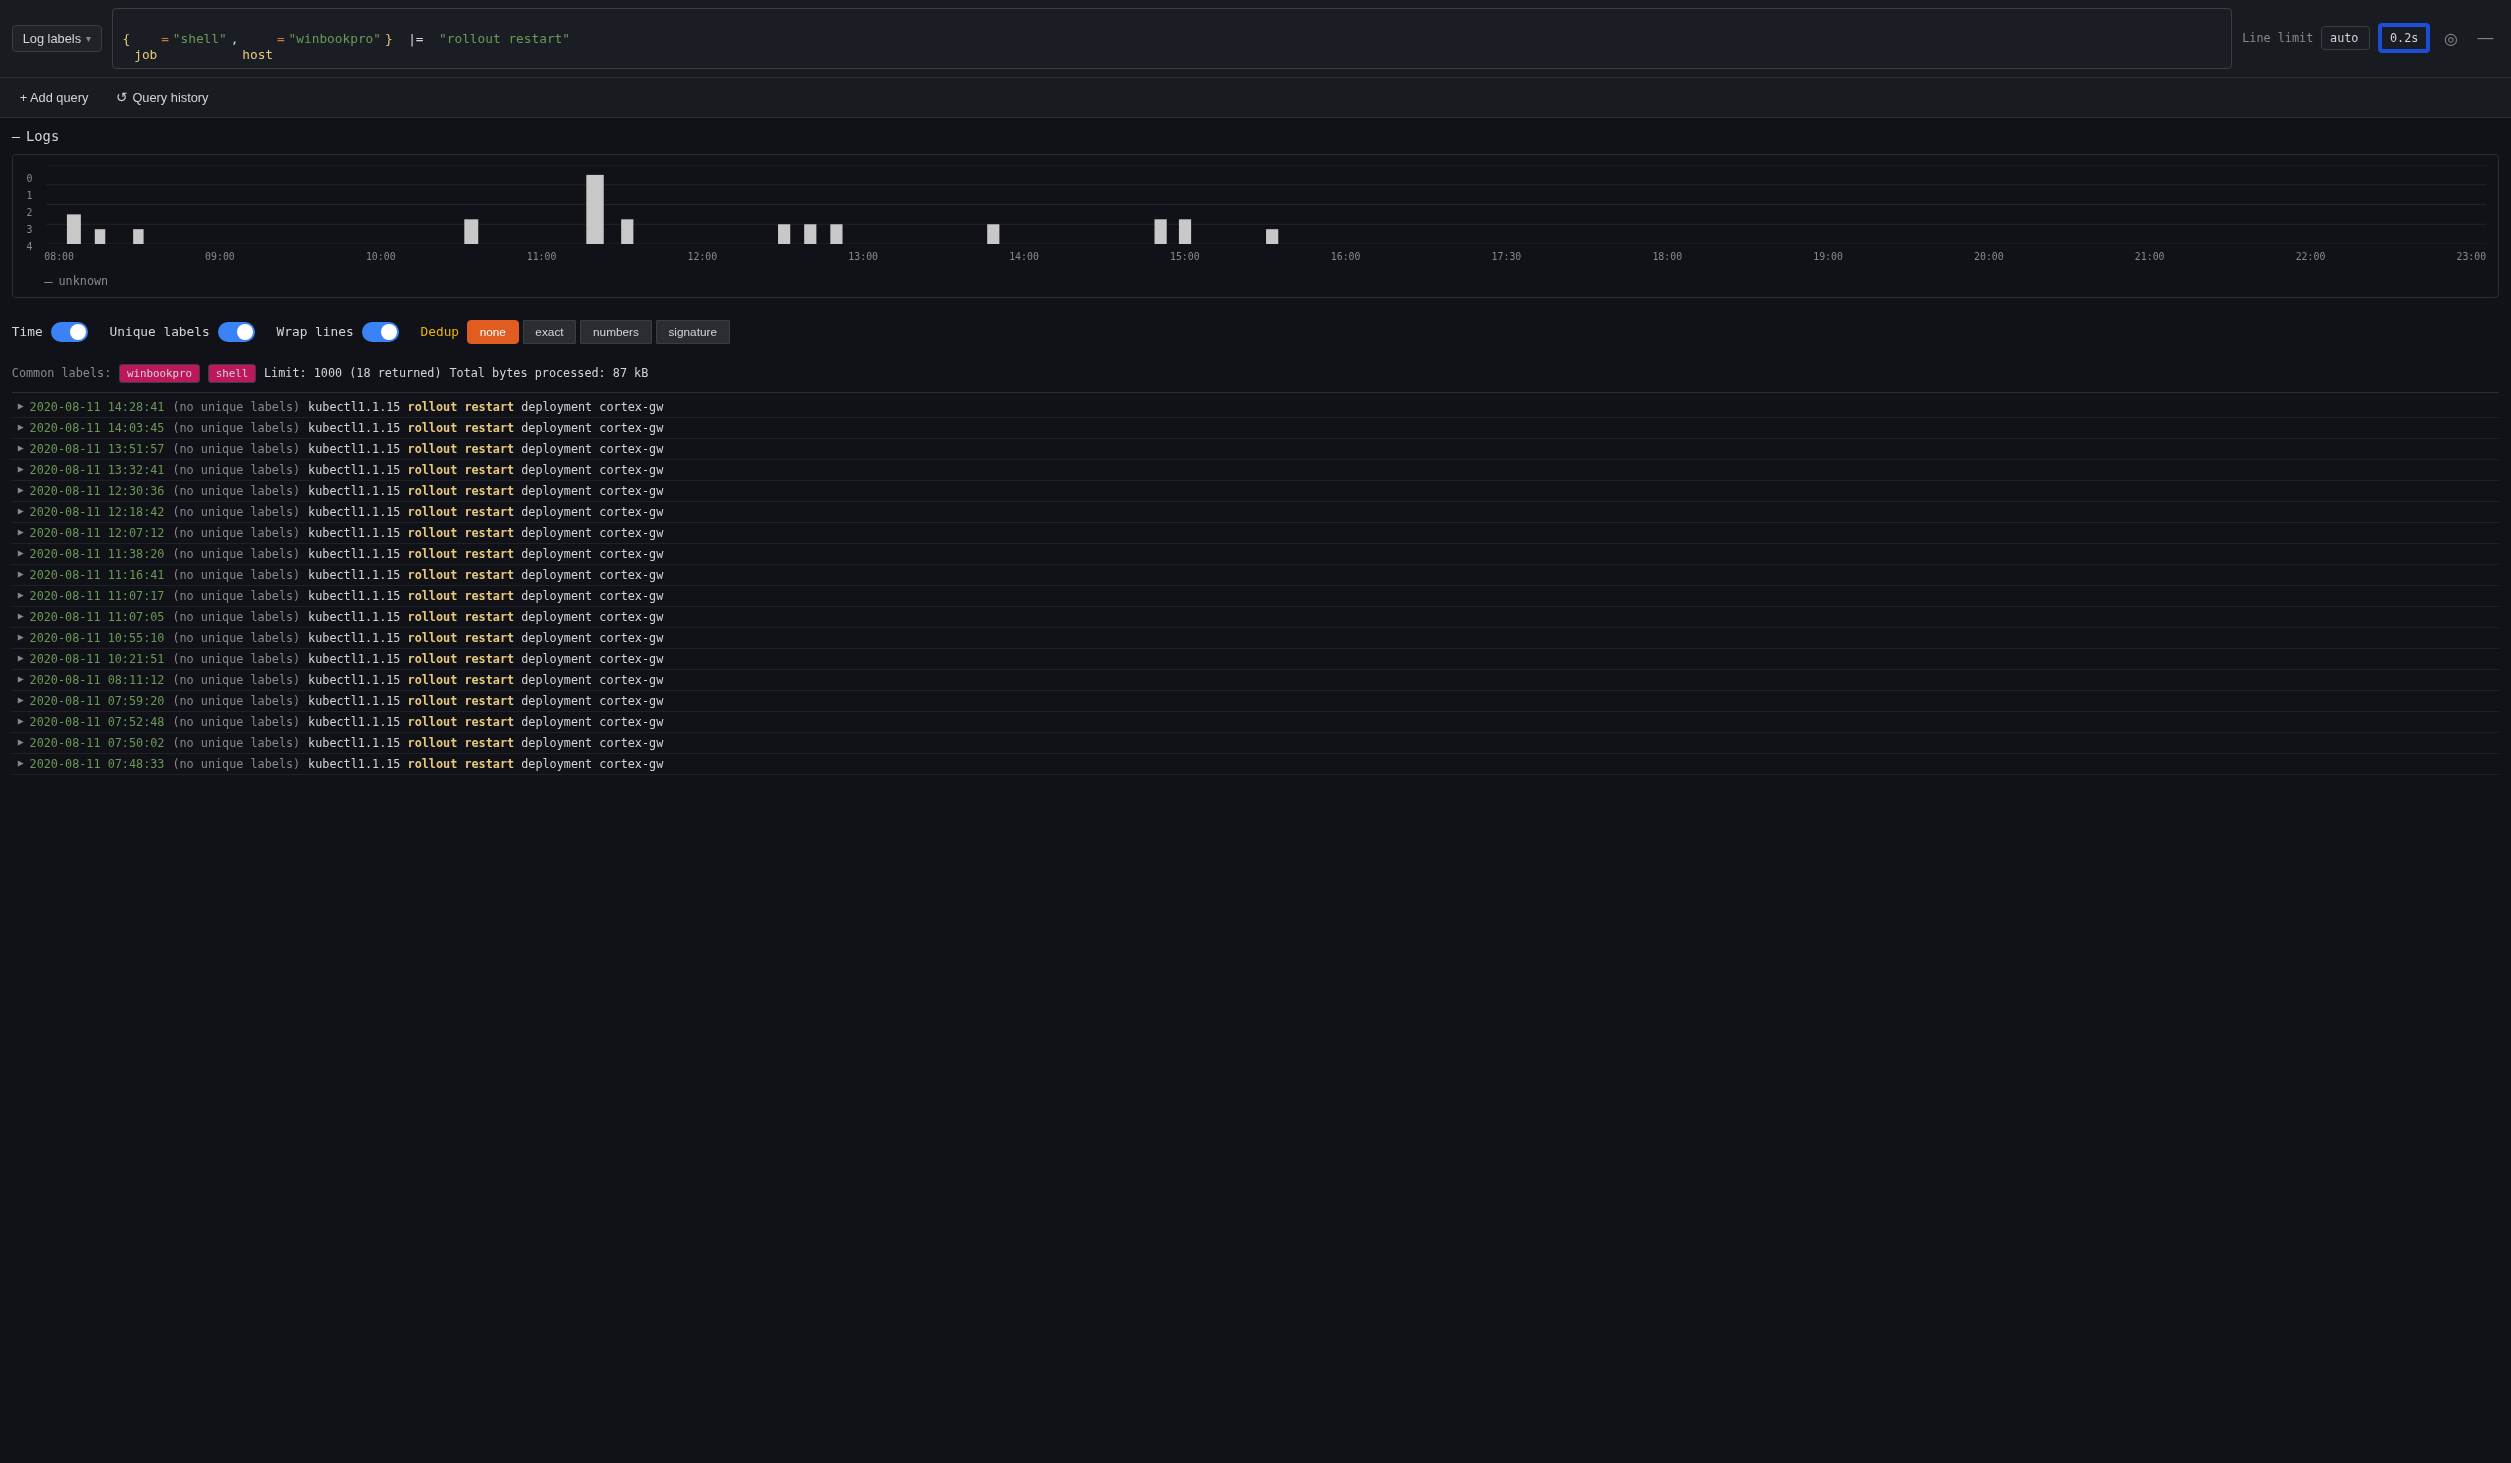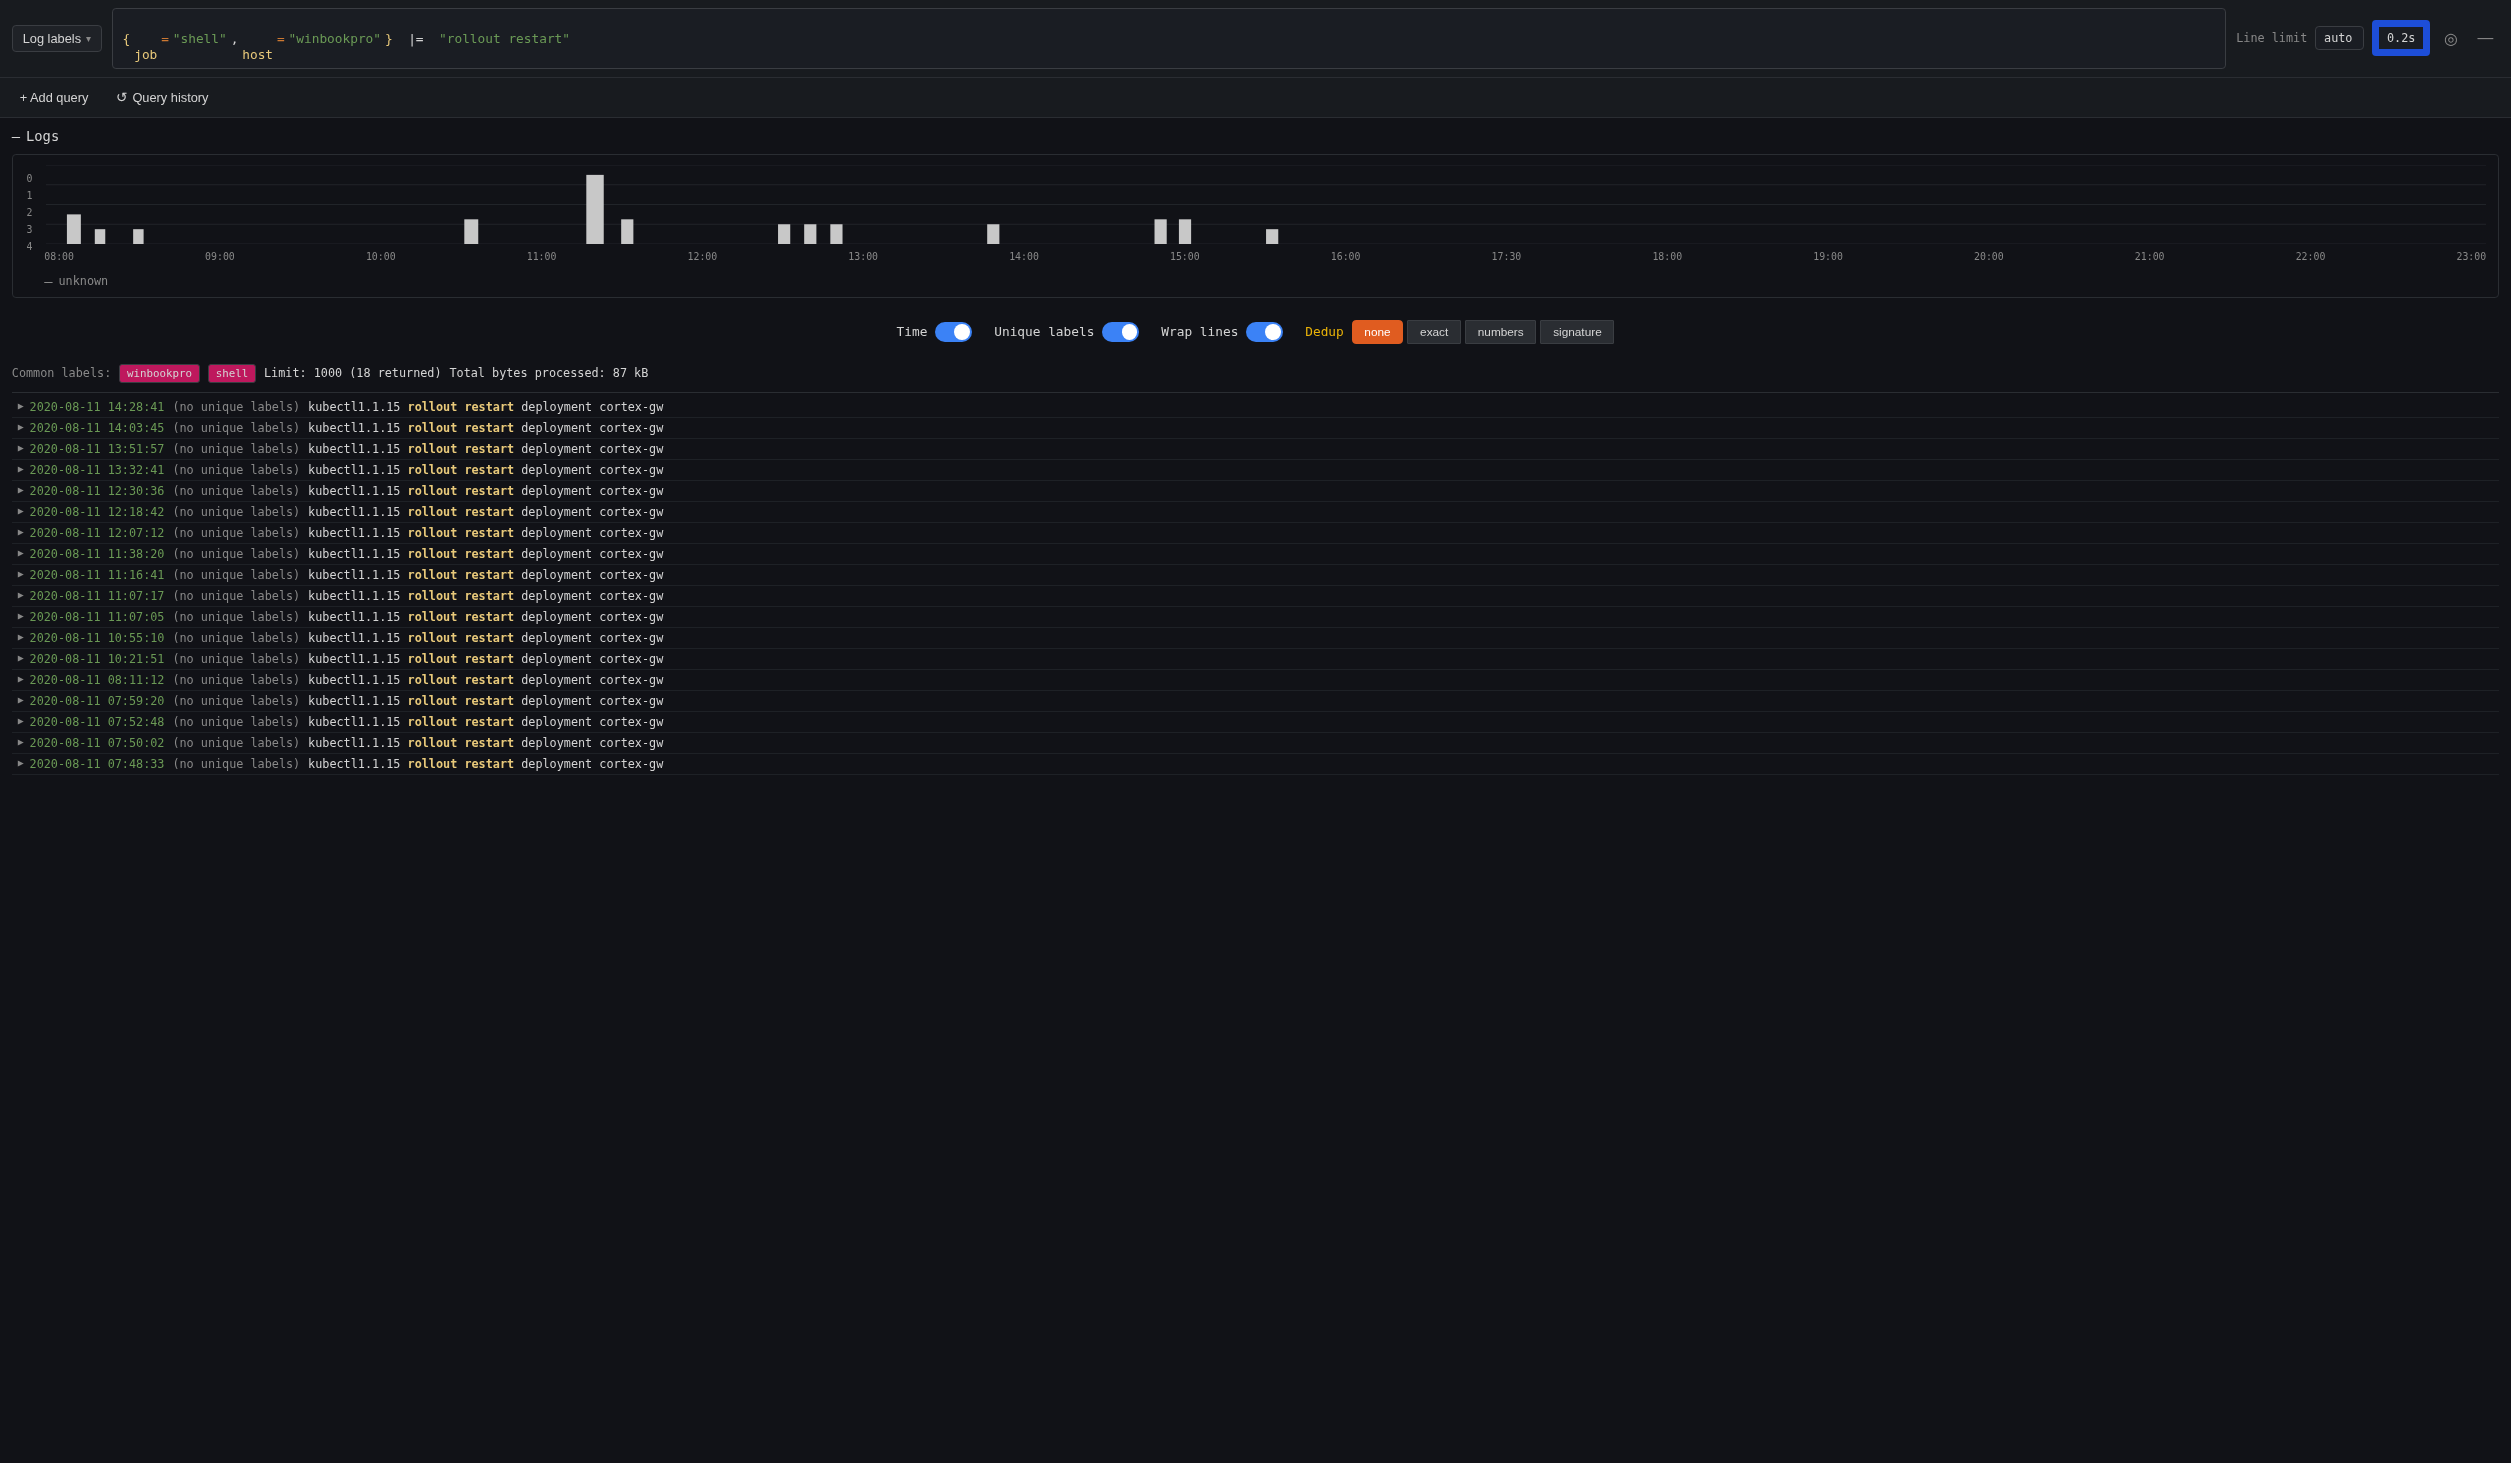--- a/index.html
+++ b/index.html
@@ -69,21 +69,21 @@
       background: #1a1d23;
       border: 1px solid #3a3d42;
       border-radius: 3.9px;
       padding: 3.9px 7.9px;
       color: #d4d4d4;
       font-size: 11.8px;
       width: 49px;
     }
     .time-badge {
       background: #1a1d23;
-      border: 7px solid #1d4ed8;
+      border: 4px solid #1d4ed8;
       border-radius: 3.9px;
       padding: 3.9px 7.9px;
       color: #d4d4d4;
       font-size: 11.8px;
     }
     .icon-btn {
       background: none;
       border: none;
       color: #888;
       cursor: pointer;
@@ -168,21 +168,20 @@
     }
     .legend-dash { color: #888; font-size: 13.8px; }
 
     
     .controls-row {
       display: flex;
       align-items: center;
       gap: 22px;
       padding: 9.9px 0 11.8px 0;
       flex-wrap: wrap;
-      justify-content: center;
     }
     .control-item {
       display: flex;
       align-items: center;
       gap: 7.9px;
       font-size: 12.8px;
       color: #d4d4d4;
     }
     
     .toggle {

